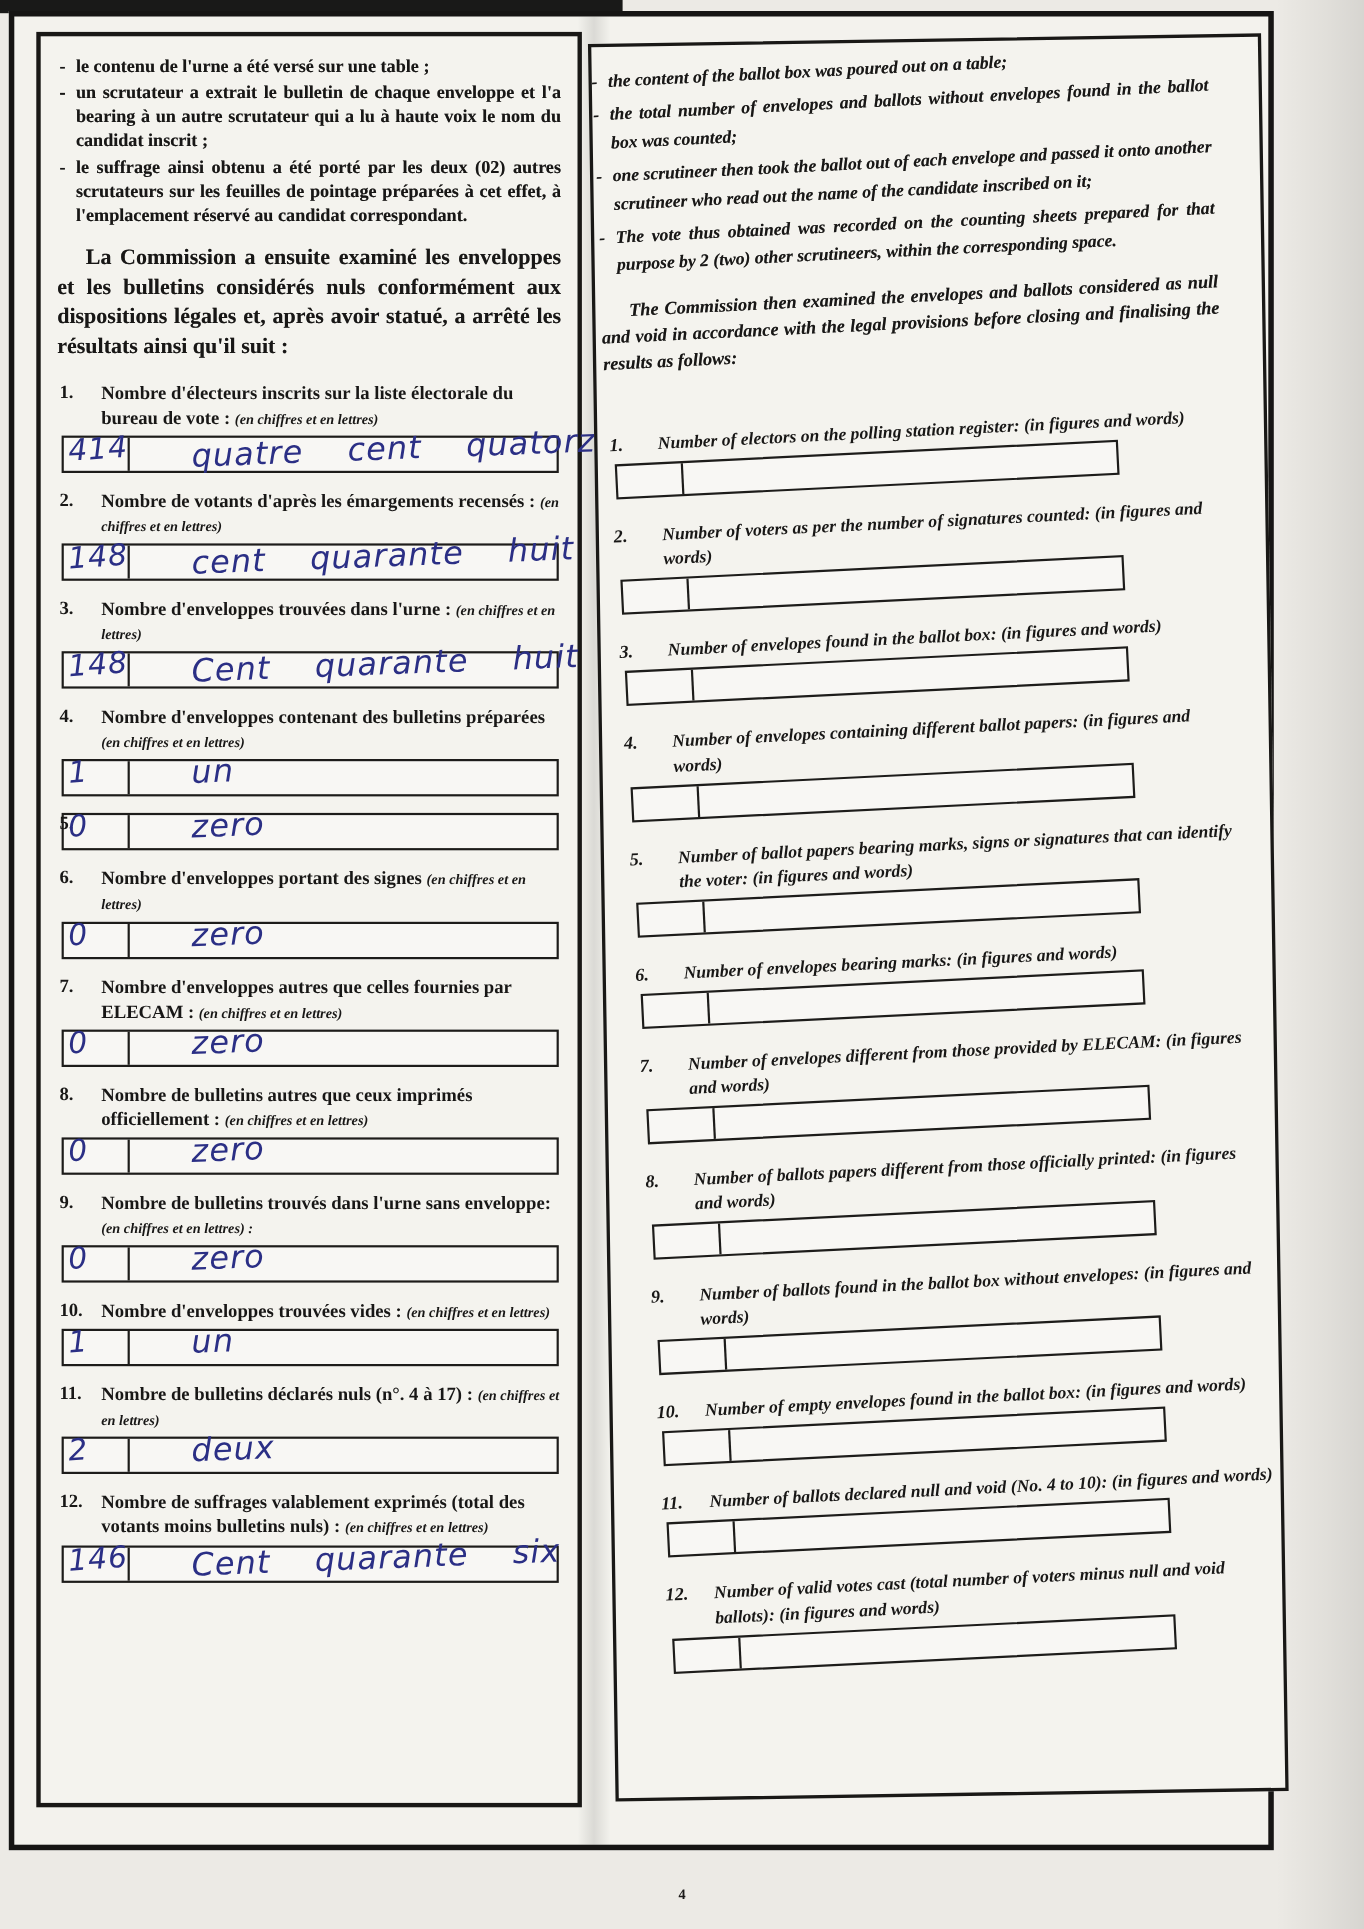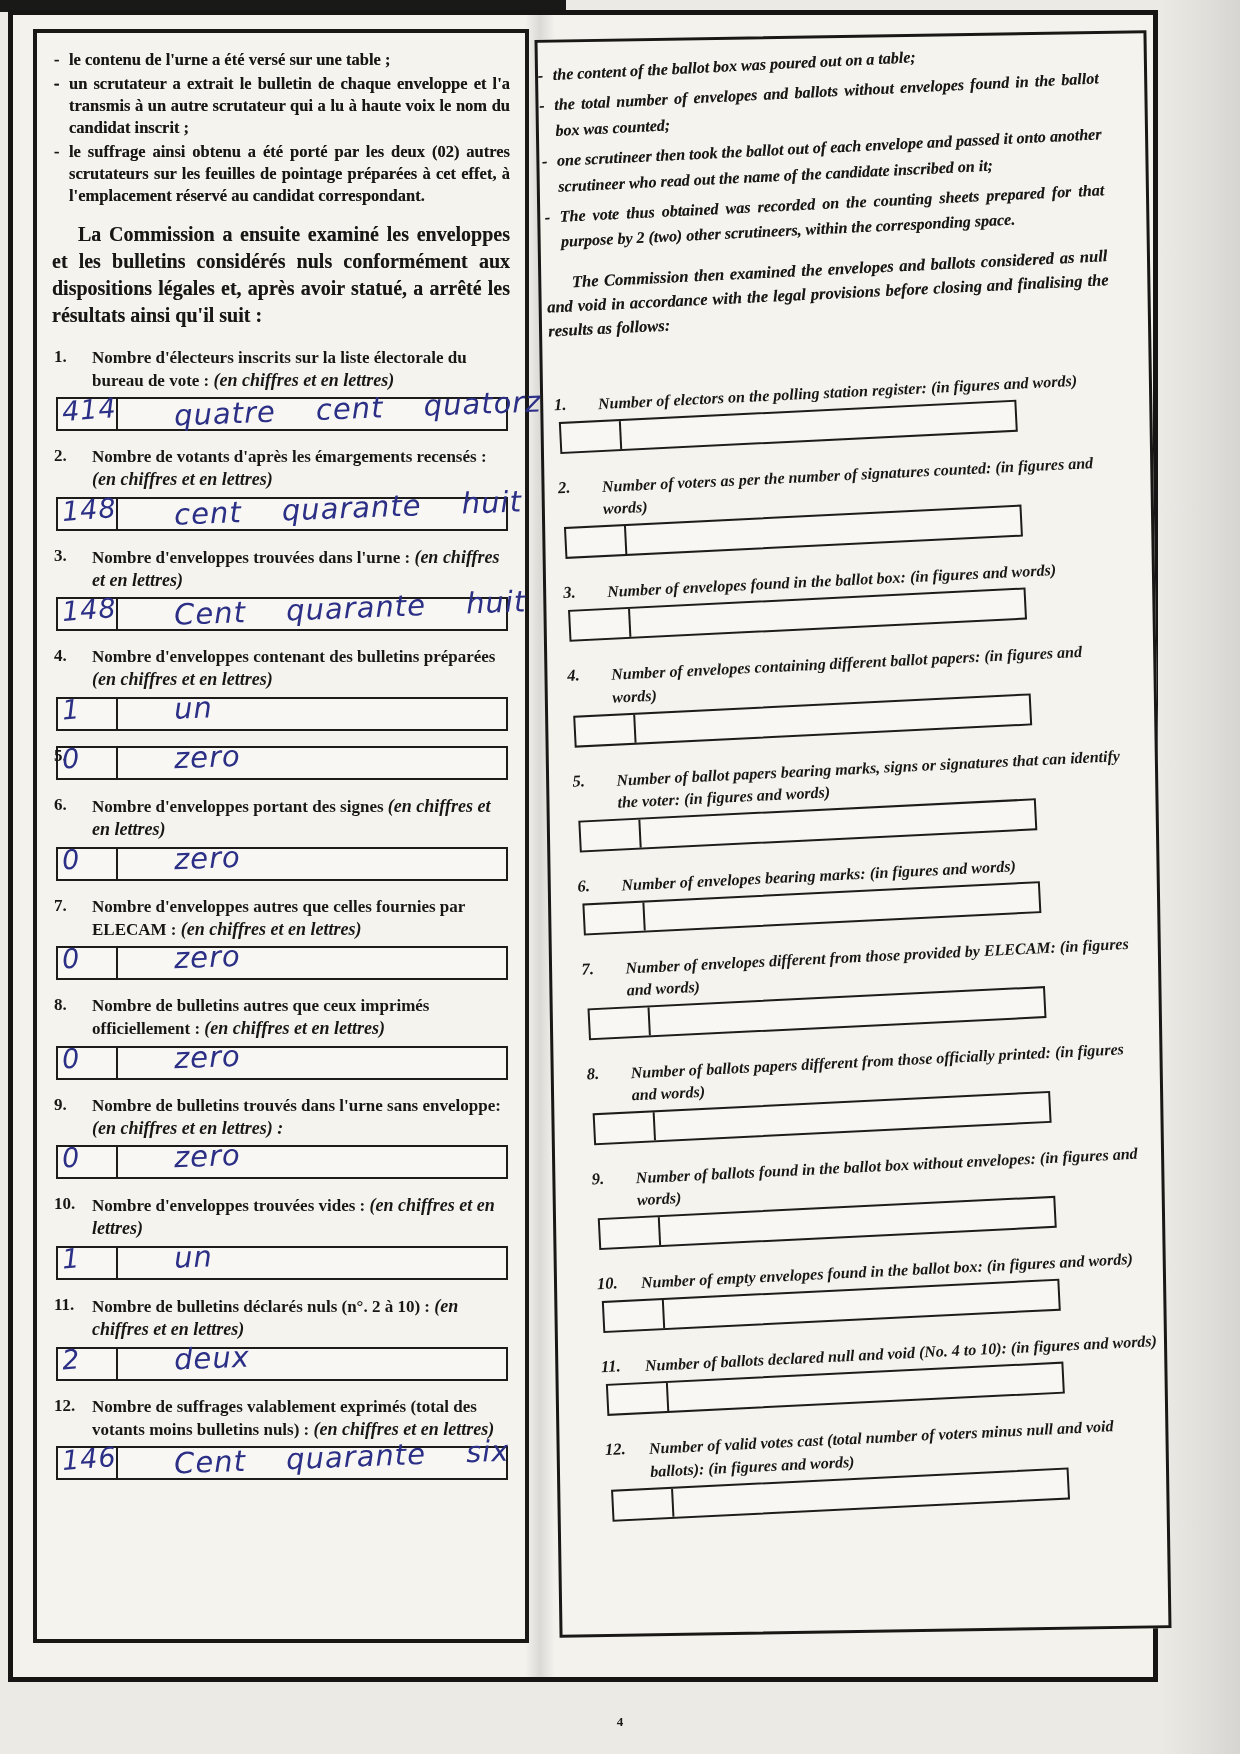--- a/index.html
+++ b/index.html
@@ -44,21 +44,21 @@
   .right-panel .para{font-style:italic;font-size:16.5px;line-height:1.45;margin:16px 0 52px 0;}
 
   
   .items{display:block;}
   .item{position:relative;padding-left:40px;margin-bottom:15px;}
   .right-panel .item{padding-left:46px;margin-bottom:24px;}
   .num{position:absolute;left:2px;top:0;font-weight:bold;font-size:17px;}
   .right-panel .num{font-style:italic;font-size:16.5px;}
   .lbl{display:block;font-size:17px;line-height:1.3;}
   .lbl-b{font-weight:bold;}
-  .lbl-i{font-weight:bold;font-style:italic;font-size:18px;}
+  .lbl-i{font-weight:bold;font-style:italic;font-size:13px;}
   .right-panel .lbl{font-size:16px;line-height:1.38;}
   .right-panel .lbl-b{font-style:italic;}
   .right-panel .lbl-i{font-size:16px;}
 
   
   .row{display:flex;height:30px;border:2px solid #1d1c1a;margin:5px 0 0 -36px;
     width:calc(100% + 30px);background:rgba(255,255,255,.35);}
   .right-panel .row{height:28px;margin-left:-40px;width:88%;}
   .cell-fig{width:58px;border-right:2px solid #1d1c1a;position:relative;}
   .cell-words{flex:1;position:relative;}
@@ -88,21 +88,21 @@
 
           <li class="bullet">
             <span class="dash">-</span><span>le contenu de l'urne a été versé sur une table ;</span>
           </li>
 
           <li class="bullet">
             <span class="dash">-</span>
           </li>
 
           <li class="bullet">
-            <span class="dash">-</span><span>un scrutateur a extrait le bulletin de chaque enveloppe et l'a transmis à un autre scrutateur qui a lu à haute voix le nom du candidat inscrit ;</span>
+            <span class="dash">-</span><span>un scrutateur a extrait le bulletin de chaque enveloppe et l'a bearing à un autre scrutateur qui a lu à haute voix le nom du candidat inscrit ;</span>
           </li>
 
           <li class="bullet">
             <span class="dash">-</span><span>le suffrage ainsi obtenu a été porté par les deux (02) autres scrutateurs sur les feuilles de pointage préparées à cet effet, à l'emplacement réservé au candidat correspondant.</span>
           </li>
         </ul>
 
       <p class="para">La Commission a ensuite examiné les enveloppes et les bulletins considérés nuls conformément aux dispositions légales et, après avoir statué, a arrêté les résultats ainsi qu'il suit :</p>
 
       <div class="items">
@@ -231,21 +231,21 @@
                 <span class="hw hw-fig">1</span>
               </div>
               <div class="cell-words">
                 <span class="hw hw-words">un</span>
               </div>
             </div>
           </div>
 
           <div class="item">
             <span class="num">11.</span>
-            <span class="lbl"><span class="lbl-b">Nombre de bulletins déclarés nuls (n°. 2 à 10) :</span> <span class="lbl-i">(en chiffres et en lettres)</span></span>
+            <span class="lbl"><span class="lbl-b">Nombre de bulletins déclarés nuls (n°. 4 à 17) :</span> <span class="lbl-i">(en chiffres et en lettres)</span></span>
             <div class="row">
               <div class="cell-fig">
                 <span class="hw hw-fig">2</span>
               </div>
               <div class="cell-words">
                 <span class="hw hw-words">deux</span>
               </div>
             </div>
           </div>
 

